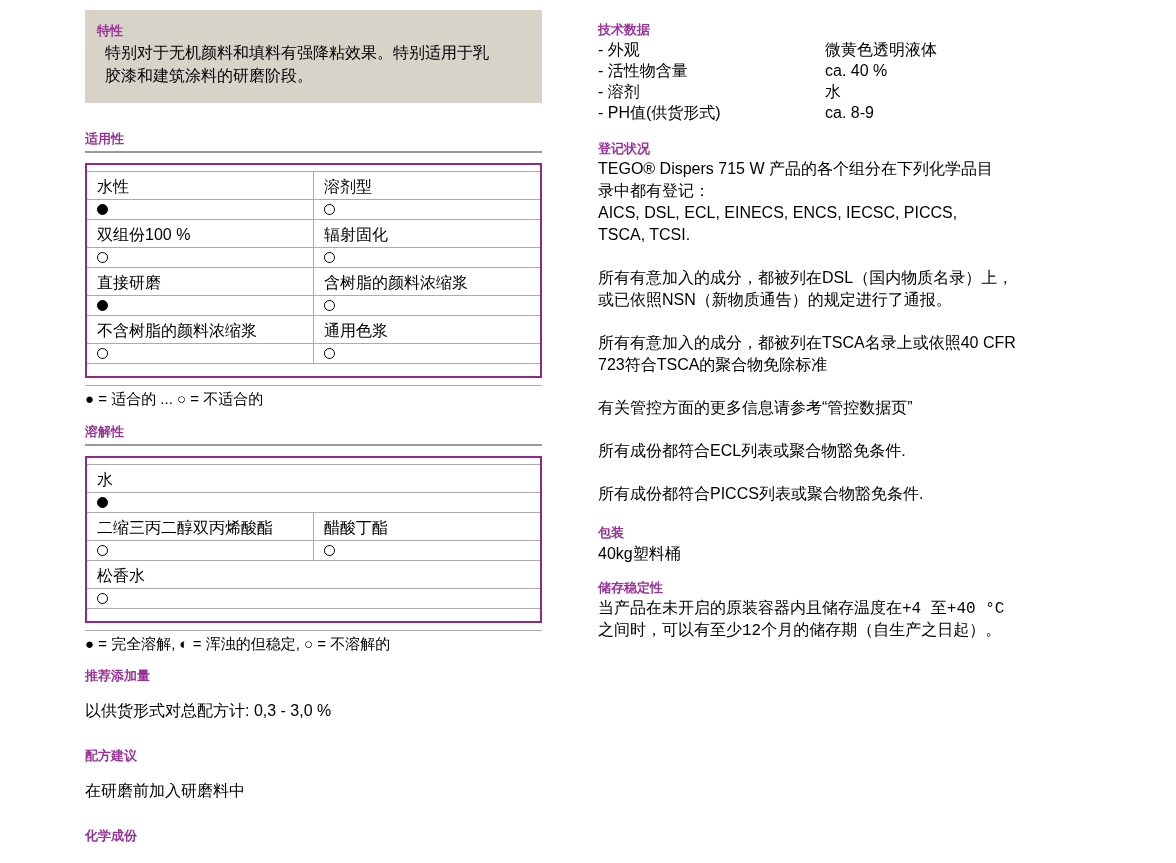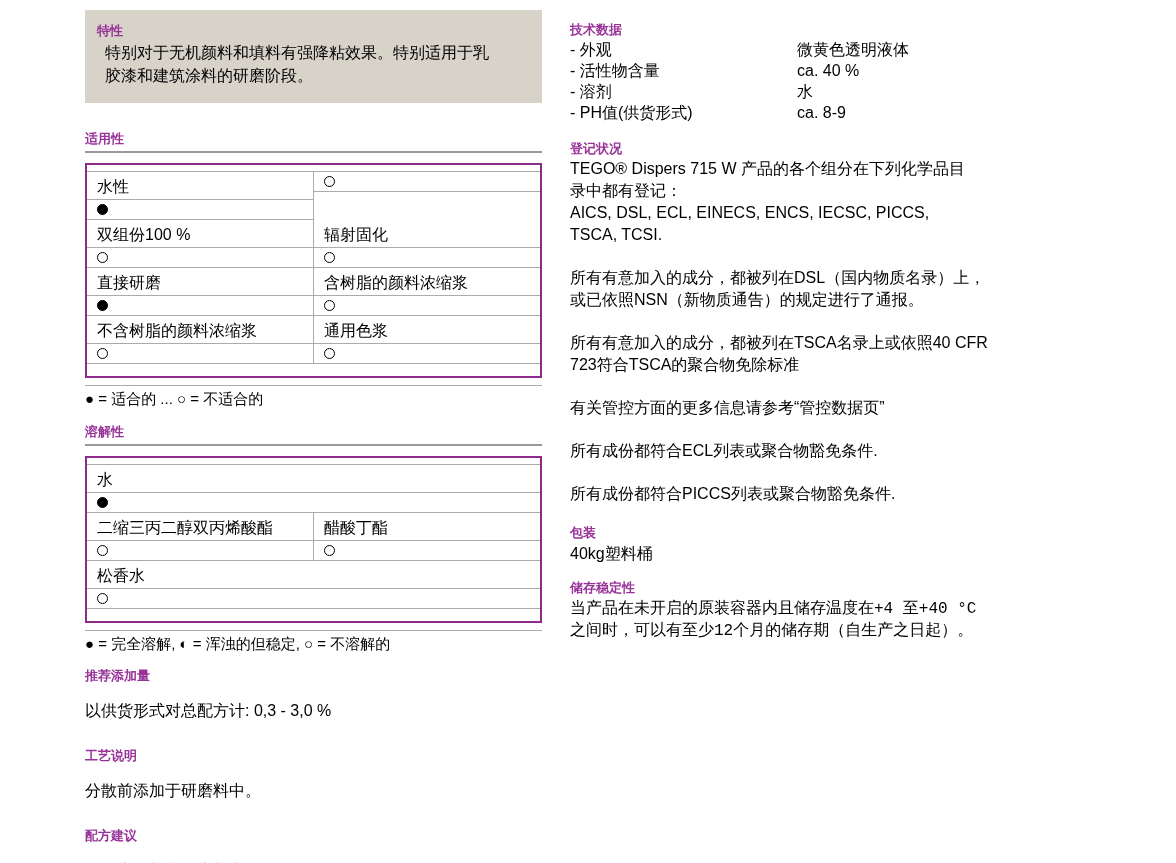--- a/index.html
+++ b/index.html
@@ -1,20 +1,20 @@
 <!DOCTYPE html>
 <html><head>
 <meta charset="utf-8">
 <style>
   html,body { margin:0; padding:0; background:#fff; }
   body { font-family:"Liberation Sans","DejaVu Sans",sans-serif; color:#000; }
   .page { position:relative; width:1176px; height:863px; background:#fff; overflow:hidden; }
 
   .col-left  { position:absolute; left:85px;  top:10px; width:457px; }
-  .col-right { position:absolute; left:570px; top:22px; width:524px; }
+  .col-right { position:absolute; left:598px; top:22px; width:524px; }
 
   .h { color:#993399; font-weight:bold; font-size:13px; line-height:15px; }
   .body-text { font-size:16px; line-height:23px; }
   .pre { white-space:pre-line; }
 
   
   .feature-box { background:#d8d3c9; padding:13px 10px 16px 12px; margin-bottom:28px; }
   .feature-box .body-text { margin:3px 0 0 8px; }
 
   
@@ -65,20 +65,21 @@
       <div class="ptable">
         <div class="tline"></div>
         <div class="prow">
           <div class="pcell">
             <div class="plabel">水性</div>
             <div class="pvalue">
                 <span class="circ" data-state="filled"></span>
               </div>
           </div>
           <div class="pcell second">
+            <div class="plabel">溶剂型</div>
             <div class="pvalue">
                 <span class="circ" data-state="empty"></span>
               </div>
           </div>
         </div>
         <div class="prow">
           <div class="pcell">
             <div class="plabel">双组份100 %</div>
             <div class="pvalue">
                 <span class="circ" data-state="empty"></span>
@@ -162,24 +163,20 @@
       </div>
       <hr class="lrule">
       <div class="legend">● = 完全溶解, ◐ = 浑浊的但稳定, ○ = 不溶解的</div>
     </section>
 
     <section class="tsec" style="margin-top:17px;">
       <div class="h">推荐添加量</div>
       <div class="body-text">以供货形式对总配方计: 0,3 - 3,0 %</div>
     </section>
 
-    <section class="tsec">
-      <div class="h">工艺说明</div>
-      <div class="body-text">分散前添加于研磨料中。</div>
-    </section>
 
     <section class="tsec">
       <div class="h">配方建议</div>
       <div class="body-text">在研磨前加入研磨料中</div>
     </section>
 
     <section class="tsec">
       <div class="h">化学成份</div>
 
     </section>

